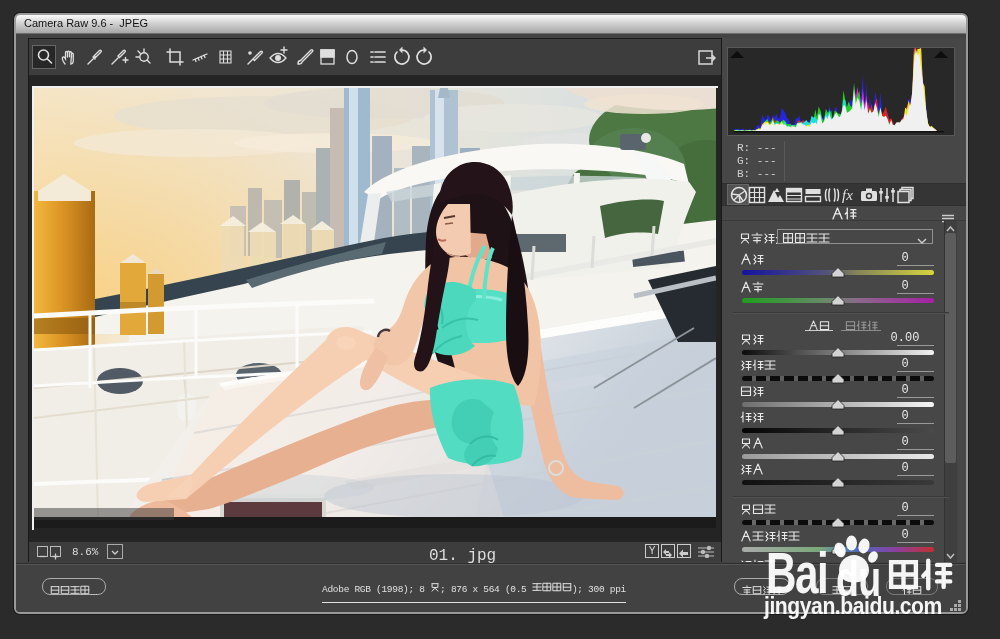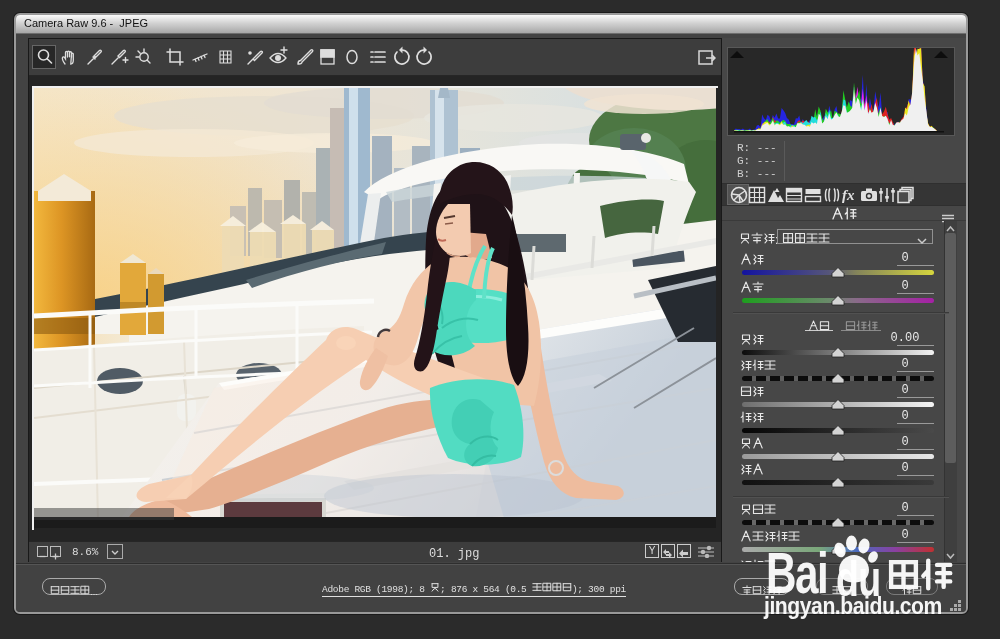--- a/index.html
+++ b/index.html
@@ -289,21 +289,21 @@
 <div style="position:absolute;left:37px;top:546px;width:11px;height:11px;border:1px solid #bbb;"><svg width="9" height="9">
       <path d="M1.5,4.5h6" stroke="#ccc" stroke-width="1.3"></path>
     </svg></div>
 <div style="position:absolute;left:50px;top:546px;width:11px;height:11px;border:1px solid #bbb;"><svg width="9" height="9">
       <path d="M1.5,4.5h6 M4.5,1.5v6" stroke="#ccc" stroke-width="1.3"></path>
     </svg></div>
 <div style="position:absolute;left:72px;top:545px;width:40px;height:13px;font-size:11px;color:#ddd;"><span class="mono">8.6%</span></div>
 <div style="position:absolute;left:107px;top:544px;width:16px;height:15px;border:1px solid #aaa;"><svg width="14" height="13">
       <path d="M4,5l3,3l3,-3" stroke="#ccc" stroke-width="1.4" fill="none"></path>
     </svg></div>
-<div style="position:absolute;left:429px;top:546px;width:100px;height:13px;font-size:12px;color:#ddd;"><span class="mono">01. jpg</span></div>
+<div style="position:absolute;left:429px;top:546px;width:100px;height:13px;font-size:16px;color:#ddd;"><span class="mono">01. jpg</span></div>
 <div style="position:absolute;left:645px;top:544px;width:14px;height:14px;border:1.5px solid #ccc;">
     <div style="font-size:10px;color:#ddd;text-align:center;line-height:12px">Y</div>
   </div>
 <div style="position:absolute;left:661px;top:544px;width:14px;height:14px;border:1.5px solid #ccc;"><svg width="11" height="11">
       <path d="M1,4l3,-3v2h3v2h-3v2z M10,7l-3,3v-2h-3v-2h3v-2z" fill="#ccc"></path>
     </svg></div>
 <div style="position:absolute;left:677px;top:544px;width:14px;height:14px;border:1.5px solid #ccc;"><svg width="11" height="11">
       <path d="M1,5.5l4,-4v2.5h5v3h-5v2.5z" fill="#ccc"></path>
     </svg></div>
 <div style="position:absolute;left:697px;top:544px;width:18px;height:14px;"><svg width="18" height="14">
@@ -351,21 +351,21 @@
       <path d="M2.5,7h15 M2.5,10.5h15 M2.5,14h15" stroke="#e0e0e0" stroke-width="1.2"></path>
       <rect x="3" y="4" width="14" height="3" fill="#e0e0e0"></rect>
     </svg></div>
 <div style="position:absolute;left:803px;top:185px;width:20px;height:20px;"><svg width="20" height="20" viewBox="0 0 20 20">
       <rect x="2.5" y="4" width="15" height="5" fill="#e0e0e0"></rect>
       <rect x="2.5" y="11.5" width="15" height="5" fill="none" stroke="#e0e0e0" stroke-width="1.4"></rect>
     </svg></div>
 <div style="position:absolute;left:822px;top:185px;width:20px;height:20px;"><svg width="20" height="20" viewBox="0 0 20 20">
       <path d="M5,4c-2,1.5-2,10.5 0,12 M8,3.5c-1.5,2-1.5,11 0,13 M12,3.5c1.5,2 1.5,11 0,13 M15,4c2,1.5 2,10.5 0,12" fill="none" stroke="#e0e0e0" stroke-width="1.5"></path>
     </svg></div>
-<div style="position:absolute;left:840px;top:185px;width:15px;height:20px;font-weight:bold;"><svg width="20" height="20" viewBox="0 0 20 20">
+<div style="position:absolute;left:840px;top:185px;width:15px;height:20px;"><svg width="20" height="20" viewBox="0 0 20 20">
       <text x="2" y="15" font-family="Liberation Serif" font-style="italic" font-size="15" fill="#e0e0e0">fx</text>
     </svg></div>
 <div style="position:absolute;left:859px;top:185px;width:20px;height:20px;"><svg width="20" height="20" viewBox="0 0 20 20">
       <rect x="2" y="6" width="16" height="10" rx="1.5" fill="#e0e0e0"></rect>
       <rect x="7" y="3.5" width="6" height="3" fill="#e0e0e0"></rect>
       <circle cx="10" cy="11" r="3.2" fill="#333"></circle>
       <circle cx="10" cy="11" r="1.8" fill="#e0e0e0"></circle>
     </svg></div>
 <div style="position:absolute;left:877px;top:185px;width:20px;height:20px;"><svg width="20" height="20" viewBox="0 0 20 20">
       <path d="M4,3v14 M10,3v14 M16,3v14" stroke="#e0e0e0" stroke-width="1.5"></path>
@@ -559,21 +559,21 @@
 <div style="position:absolute;left:16px;top:563px;width:950px;height:49px;background:#424242;border-top:1px solid #2e2e2e;box-shadow:0 1px 0 #555 inset;border-radius:0 0 4px 4px;"></div>
 <div style="position:absolute;left:42px;top:578px;width:64px;height:17px;border:1px solid #aaa;border-radius:8px;text-align:center;padding-top:2px;"><span style="letter-spacing:0"><svg style="vertical-align:0px" width="10" height="10" viewBox="0 0 12 12">
         <path d="M1.5,2h9 M1.5,2v8.5h9v-8.5 M1.5,6.2h9" fill="none" stroke="#ddd" stroke-width="1.2" stroke-linecap="round"></path>
       </svg><svg style="vertical-align:0px" width="10" height="10" viewBox="0 0 12 12">
         <path d="M1.5,2h9 M1.5,2v8.5h9v-8.5 M1.5,6.2h9" fill="none" stroke="#ddd" stroke-width="1.2" stroke-linecap="round"></path>
       </svg><svg style="vertical-align:0px" width="10" height="10" viewBox="0 0 12 12">
         <path d="M1,2h10 M1,6h10 M1,10h10 M6,2v8" fill="none" stroke="#ddd" stroke-width="1.2" stroke-linecap="round"></path>
       </svg><svg style="vertical-align:0px" width="10" height="10" viewBox="0 0 12 12">
         <path d="M1.5,1.5h9v9h-9z M6,1.5v9 M1.5,6h9" fill="none" stroke="#ddd" stroke-width="1.2" stroke-linecap="round"></path>
       </svg></span><span style="color:#ddd;font-size:9px">...</span></div>
-<div style="position:absolute;left:264px;top:582px;width:420px;height:13px;text-align:center;font-size:9.5px;letter-spacing:-0.3px;color:#e0e0e0;"><span class="mono" style="border-bottom:1px solid #e0e0e0;padding-bottom:1px">Adobe RGB (1998); 8 <span style="letter-spacing:0"><svg style="vertical-align:0px" width="10" height="10" viewBox="0 0 12 12">
+<div style="position:absolute;left:264px;top:582px;width:420px;height:13px;text-align:center;font-size:9.5px;letter-spacing:-0.3px;color:#e0e0e0;"><span class="mono" style="border-bottom:1px solid #e0e0e0;padding-bottom:7px">Adobe RGB (1998); 8 <span style="letter-spacing:0"><svg style="vertical-align:0px" width="10" height="10" viewBox="0 0 12 12">
           <path d="M2.5,2h7 M2.5,2v4.5h7v-4.5 M5,8l-2.5,3 M7,8l2.5,3 M6,6.5v2" fill="none" stroke="#e0e0e0" stroke-width="1.2" stroke-linecap="round"></path>
         </svg></span>;  876 x 564 (0.5 <span style="letter-spacing:0"><svg style="vertical-align:0px" width="10" height="10" viewBox="0 0 12 12">
           <path d="M1,2h10 M1,6h10 M1,10h10 M6,2v8" fill="none" stroke="#e0e0e0" stroke-width="1.2" stroke-linecap="round"></path>
         </svg><svg style="vertical-align:0px" width="10" height="10" viewBox="0 0 12 12">
           <path d="M1.5,1.5h9v9h-9z M6,1.5v9 M1.5,6h9" fill="none" stroke="#e0e0e0" stroke-width="1.2" stroke-linecap="round"></path>
         </svg><svg style="vertical-align:0px" width="10" height="10" viewBox="0 0 12 12">
           <path d="M1.5,1.5h9v9h-9z M6,1.5v9 M1.5,6h9" fill="none" stroke="#e0e0e0" stroke-width="1.2" stroke-linecap="round"></path>
         </svg><svg style="vertical-align:0px" width="10" height="10" viewBox="0 0 12 12">
           <path d="M1.5,2h9 M1.5,2v8.5h9v-8.5 M1.5,6.2h9" fill="none" stroke="#e0e0e0" stroke-width="1.2" stroke-linecap="round"></path>
         </svg></span>); 300 ppi</span></div>

